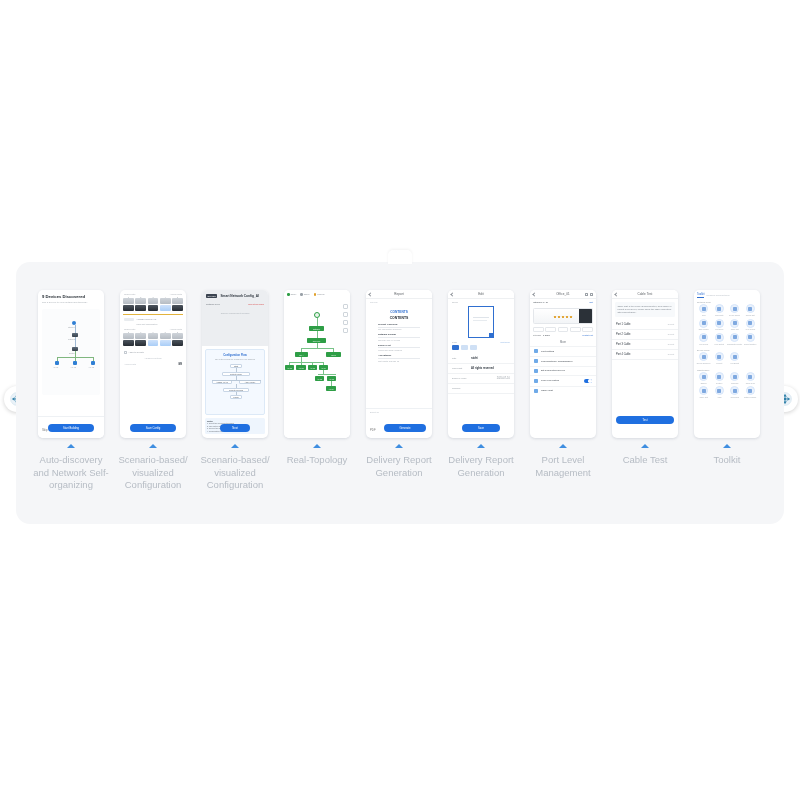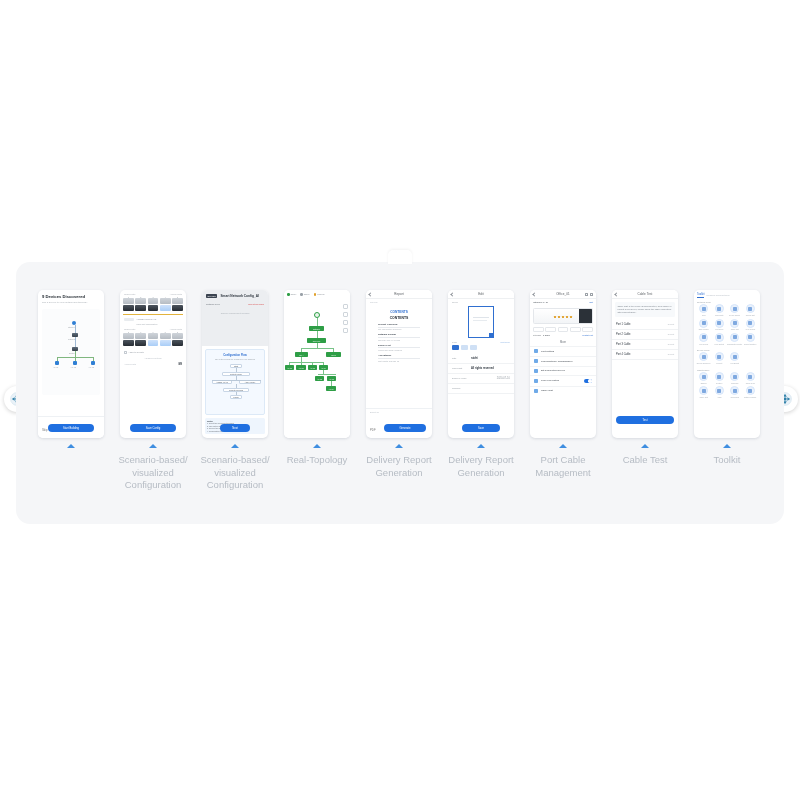--- a/index.html
+++ b/index.html
@@ -344,20 +344,21 @@
             <div class="net-lbl" style="left:46.5px;top:57px;">AP-03</div>
           </div>
           <div class="s1-foot">
             <div class="ghost-btn">Skip</div>
             <div class="blue-btn">
               <span>Start Building</span>
             </div>
           </div>
         </div>
         <div class="caret"></div>
+        <div class="caption">Auto-discovery and Network Self-organizing</div>
       </div>
 
       <div class="slide">
         <div class="phone">
           <div style="display:flex;justify-content:space-between;padding:3px 4px 1px;">
             <span style="font-size:2.1px;color:#a8aeb5;">Uplink Ports</span>
             <span style="font-size:2.1px;color:#a8aeb5;">Access Ports</span>
           </div>
           <div class="pgrid">
             <div class="pcol">
@@ -676,21 +677,21 @@
             <span class="mi"></span>
             <span class="ml">Loop Prevention</span>
             <span class="toggle"></span>
           </div>
           <div class="mrow">
             <span class="mi"></span>
             <span class="ml">Cable Test</span>
           </div>
         </div>
         <div class="caret"></div>
-        <div class="caption">Port Cable Management</div>
+        <div class="caption">Port Level Management</div>
       </div>
 
       <div class="slide">
         <div class="phone">
           <div class="ph-bar">
             <span class="bk"></span>
             <span class="t">Cable Test</span>
           </div>
           <div class="ct-note">Cable Test: If the device is disconnected, goes offline or runs at a low speed, please check the cable connection with each interface.</div>
           <div class="ct-row">

